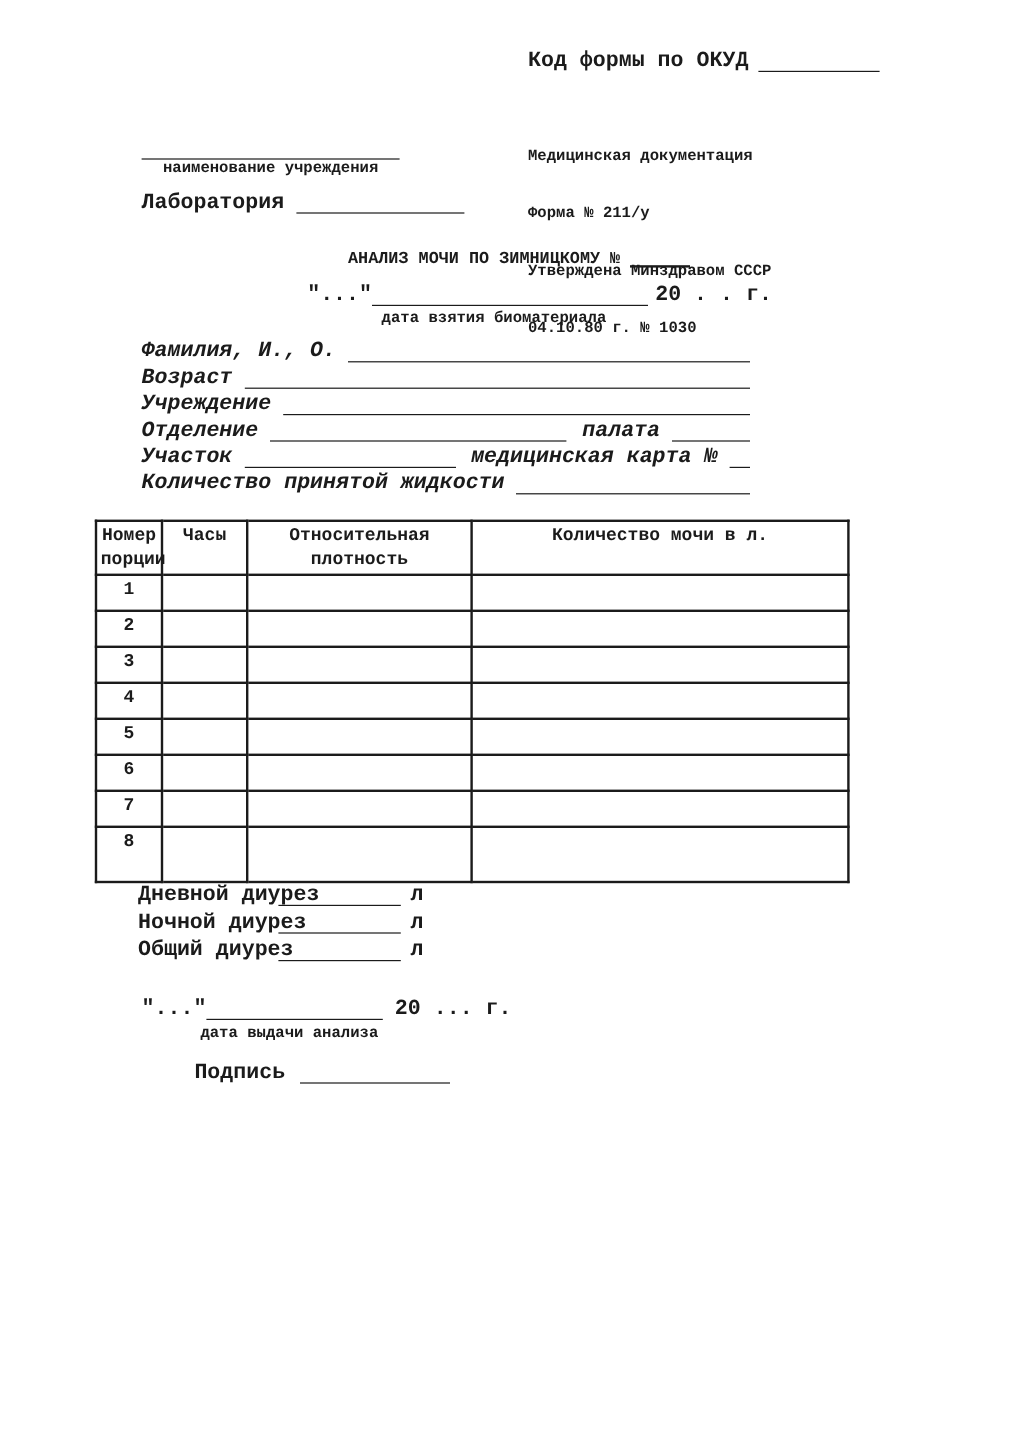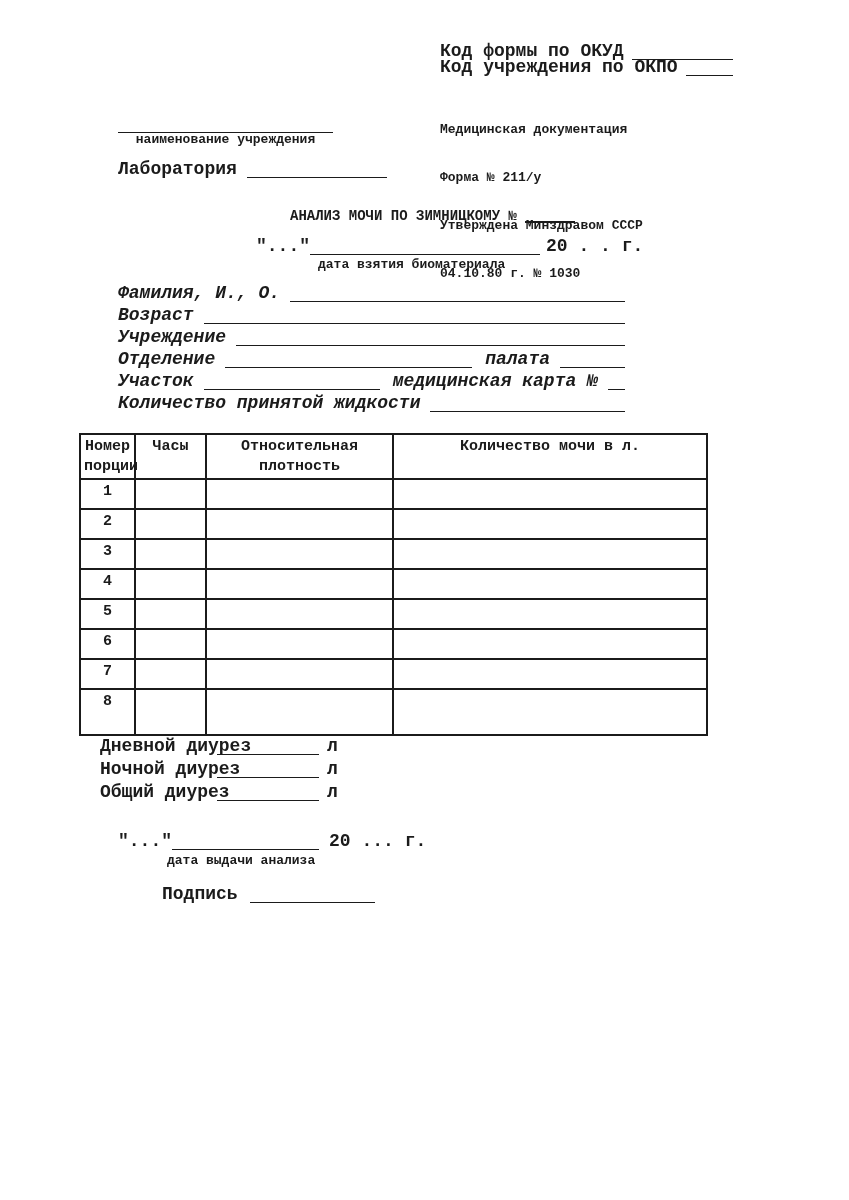--- a/index.html
+++ b/index.html
@@ -70,42 +70,38 @@
     border: 2px solid #1b1b1b;
     font-size: 15px; font-weight: bold;
     text-align: center; vertical-align: top;
     padding: 2px 3px; line-height: 1.3;
   }
   .ztable tr.hdr { height: 32px; }
   .ztable tr.r { height: 30px; }
   .ztable tr.r-last { height: 46px; }
 
   
-  .diuresis { left: 100px; top: 732px; }
+  .diuresis { left: 115px; top: 732px; }
   .diuresis .row { height: 23px; }
   .diuresis .lbl { display: inline-block; width: 117px; }
   .diuresis .uline { width: 102px; }
   .diuresis .unit { margin-left: 8px; }
 
   
   .sig { left: 118px; top: 886px; height: 17px; padding-left: 44px; }
   .sig .uline { width: 125px; margin-left: 12px; }
 </style>
 </head>
 <body>
 
 <div class="page">
 
   <div class="abs codes fs13">
     <div class="row">
       <span>Код формы по ОКУД</span>
-      <span class="uline"></span>
-    </div>
-    <div class="row">
-      <span>Код учреждения по ОКПО</span>
       <span class="uline"></span>
     </div>
   </div>
 
   <div class="abs doc-info">
     <div>Медицинская документация</div>
     <div>Форма № 211/у</div>
     <div>Утверждена Минздравом СССР</div>
     <div>04.10.80 г. № 1030</div>
   </div>

